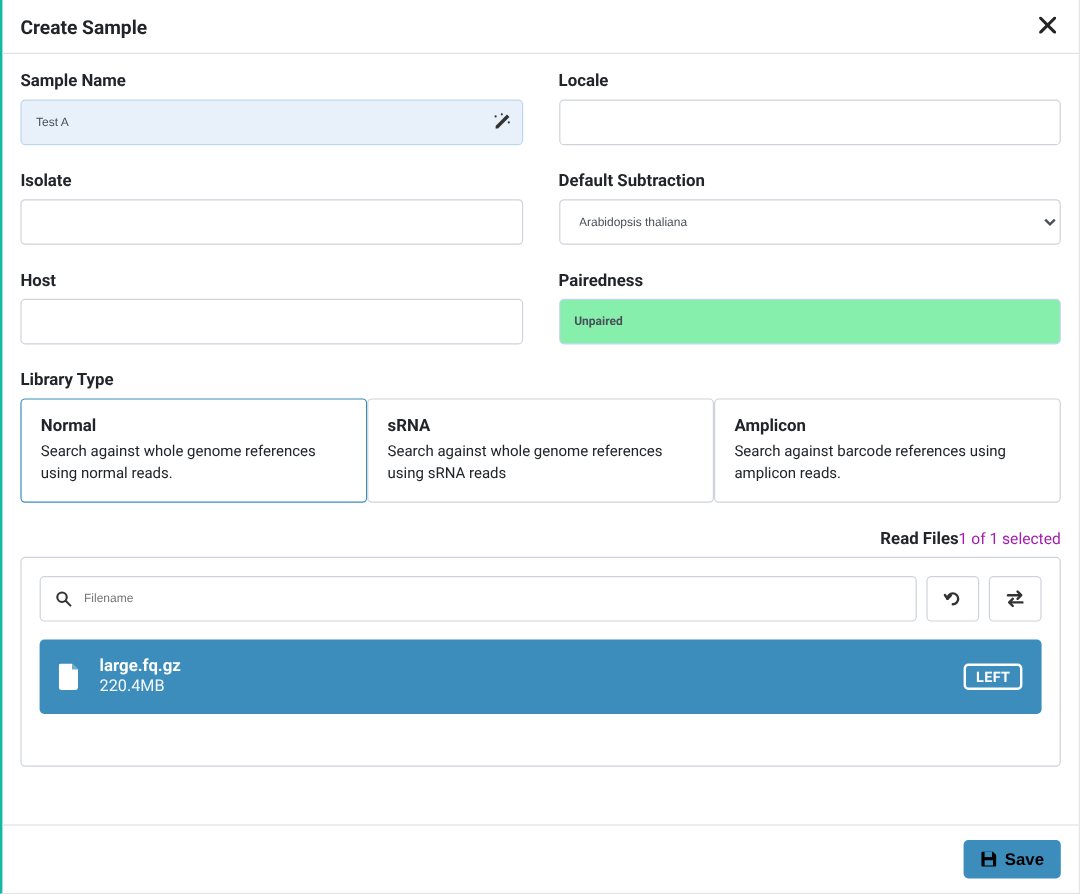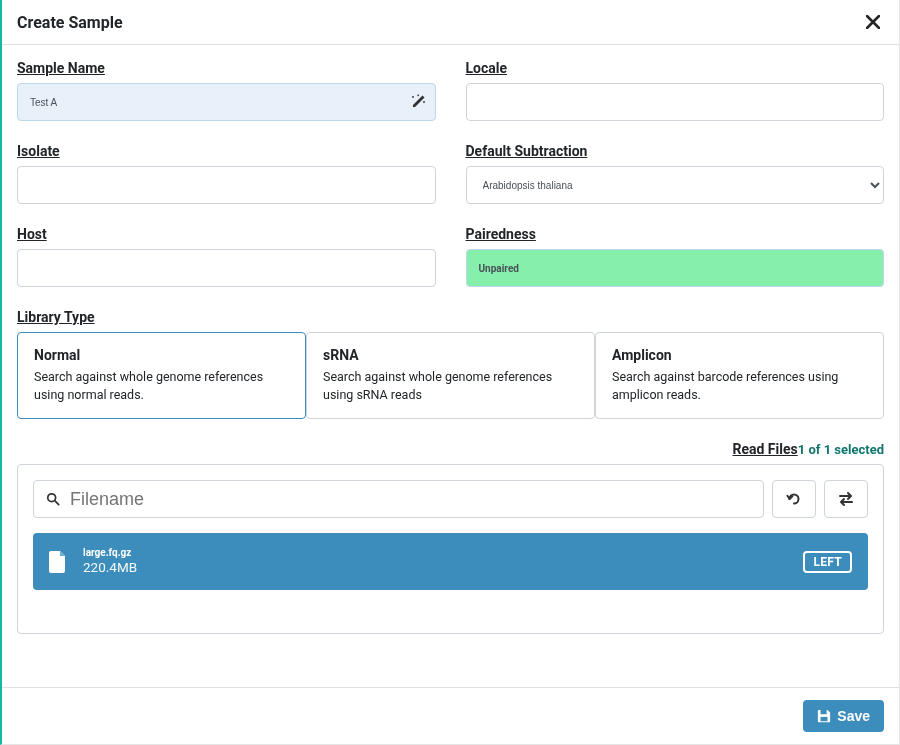--- a/index.html
+++ b/index.html
@@ -55,21 +55,20 @@
   }
   .form-group {
     flex: 1;
     display: flex;
     flex-direction: column;
   }
   .form-label {
     font-weight: 700;
     font-size: 14px;
     margin-bottom: 7px;
-    text-decoration: underline;
   }
   .form-control {
     width: 100%;
     height: 38px;
     padding: 6px 12px;
     font-size: 10px;
     border: 1px solid #ced4da;
     border-radius: 4px;
     background: #fff;
     color: #495057;
@@ -133,22 +132,22 @@
     line-height: 1.45;
   }
   .readfiles-header {
     display: flex;
     justify-content: flex-end;
     align-items: baseline;
     margin-bottom: 7px;
   }
   .readfiles-count {
     font-size: 13px;
-    font-weight: 700;
-    color: #0f766e;
+    font-weight: 400;
+    color: #a21caf;
   }
   .readfiles-box {
     border: 1px solid #ced4da;
     border-radius: 4px;
     padding: 15px;
   }
   .readfiles-toolbar {
     display: flex;
     gap: 8px;
     margin-bottom: 15px;
@@ -166,21 +165,21 @@
   .search-wrap .search-icon {
     color: #333;
     margin-right: 10px;
     display: flex;
     align-items: center;
   }
   .search-input {
     border: none;
     outline: none;
     flex: 1;
-    font-size: 18px;
+    font-size: 10px;
     color: #4c1d95;
     background: transparent;
   }
   .tool-btn {
     width: 44px;
     height: 38px;
     border: 1px solid #ced4da;
     border-radius: 4px;
     background: #fff;
     display: flex;
@@ -201,21 +200,21 @@
   }
   .file-icon {
     margin-right: 16px;
     display: flex;
     align-items: center;
     color: #fff;
   }
   .file-info { flex: 1; }
   .file-name {
     font-weight: 700;
-    font-size: 10px;
+    font-size: 14px;
     line-height: 1.3;
   }
   .file-size {
     font-size: 13.5px;
     line-height: 1.3;
     opacity: 0.95;
   }
   .file-badge {
     border: 2px solid #fff;
     border-radius: 4px;
@@ -226,21 +225,21 @@
     letter-spacing: 0.3px;
   }
   .modal-footer {
     border-top: 1px solid #dee2e6;
     padding: 12px 15px;
     display: flex;
     justify-content: flex-end;
   }
   .btn-primary {
     background: #3c8dbc;
-    color: #ffffff;
+    color: #000000;
     border: none;
     border-radius: 4px;
     padding: 8px 14px;
     font-size: 14px;
     font-weight: 600;
     cursor: pointer;
     display: inline-flex;
     align-items: center;
     gap: 6px;
   }

